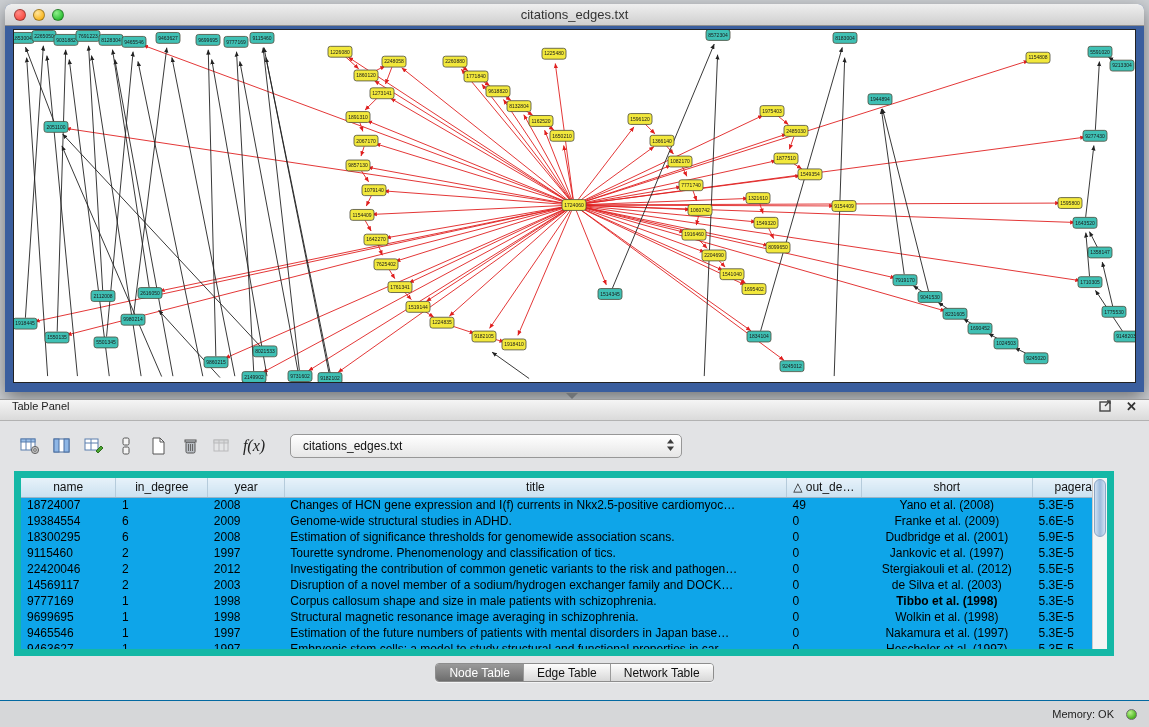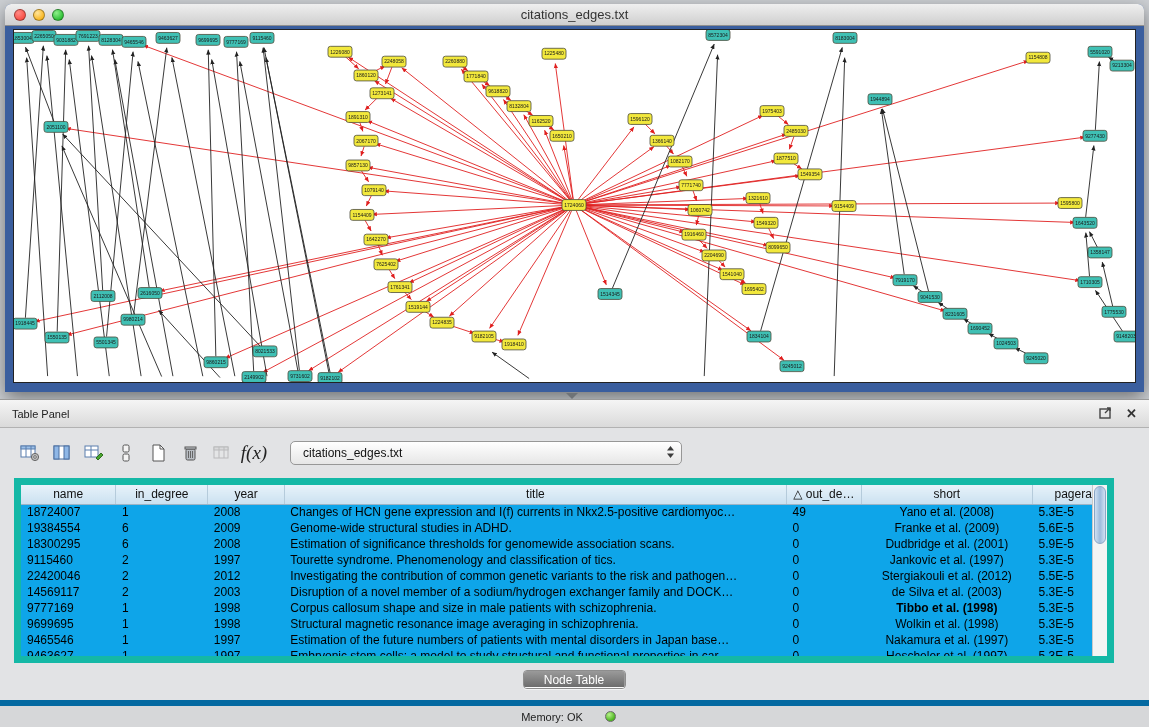--- a/index.html
+++ b/index.html
@@ -39,35 +39,35 @@
     border-left:6px solid transparent; border-right:6px solid transparent;
     border-top:6px solid #6f7377;
   }
 
   
   .panel {
     position:absolute; left:0; top:399px; width:1149px; height:301px;
     background:#e2e3e5; border-top:1px solid #9a9a9a;
   }
   .phead {
-    height:28px; background:linear-gradient(#f5f5f5,#dadada);
-    border-bottom:1px solid #b2b2b2; display:flex; align-items:center;
+    height:21px; background:linear-gradient(#f5f5f5,#dadada);
+    border-bottom:1px solid #b2b2b2; display:flex; 
     padding:0 12px; font-size:11px; color:#222;
   }
   .phead .ptitle { flex:1; }
   .picon { color:#333; margin-left:14px; cursor:default; line-height:1; }
   .picon.close { font-size:13px; font-weight:bold; }
 
   .toolbar { display:flex; align-items:center; padding:12px 0 6px 14px; }
   .tbtn {
     width:32px; height:26px; border:none; background:transparent;
     display:flex; align-items:center; justify-content:center; padding:0;
   }
   .tbtn.disabled { opacity:.45; }
-  .fx { font-family:"Liberation Serif", serif; font-style:italic; font-size:19px; color:#222; }
+  .fx { font-family:"Liberation Serif", serif; font-style:italic; font-size:16px; color:#222; }
 
   .dropdown {
     margin-left:20px; width:392px; height:24px;
     border:1px solid #979797; border-radius:5px;
     background:linear-gradient(#ffffff,#e6e6e6);
     display:flex; align-items:center; padding:0 6px 0 12px;
     font-size:12px; color:#111;
   }
   .dropdown .dval { flex:1; }
 
@@ -92,35 +92,35 @@
   }
   .vthumb {
     position:absolute; top:1px; left:1px; width:12px; height:58px;
     border-radius:7px; background:linear-gradient(90deg,#cfe0f2,#9dbbdd,#cfe0f2);
     border:1px solid #8aa6c6;
   }
 
   .tabsrow { margin-top:7px; text-align:center; }
   .tabs {
     display:inline-flex; border:1px solid #8d8d8d; border-radius:4px;
-    overflow:hidden; height:19px; box-shadow:0 1px 0 rgba(255,255,255,.6);flex-direction:column;
+    overflow:hidden; height:19px; box-shadow:0 1px 0 rgba(255,255,255,.6);
   }
   .tab {
     padding:2px 13px 0 13px; font-size:12px; color:#111;
     background:linear-gradient(#fdfdfd,#d8d8d8); border-right:1px solid #9a9a9a;
   }
   .tab:last-child { border-right:none; }
   .tab.active { background:linear-gradient(#9a9a9a,#6d6d6d); color:#fff; }
 
   
   .statusbar {
     position:absolute; left:0; bottom:0; width:1149px; height:27px;
-    background:#d6d7d9; border-top:6px solid #0369a1;
-    display:flex; align-items:center; justify-content:center;
-    padding-right:12px; gap:22px; font-size:11px; color:#222;
+    background:#d6d7d9; border-top:1px solid #0369a1;
+    display:flex; align-items:center; justify-content:flex-end;
+    padding-right:12px; gap:12px; font-size:11px; color:#222;
   }
   .led {
     width:11px; height:11px; border-radius:50%;
     background:radial-gradient(circle at 35% 30%, #b7f28a, #4db521 70%);
     border:1px solid #6b6b6b; display:inline-block;
   }
 </style>
 </head>
 <body>
 

